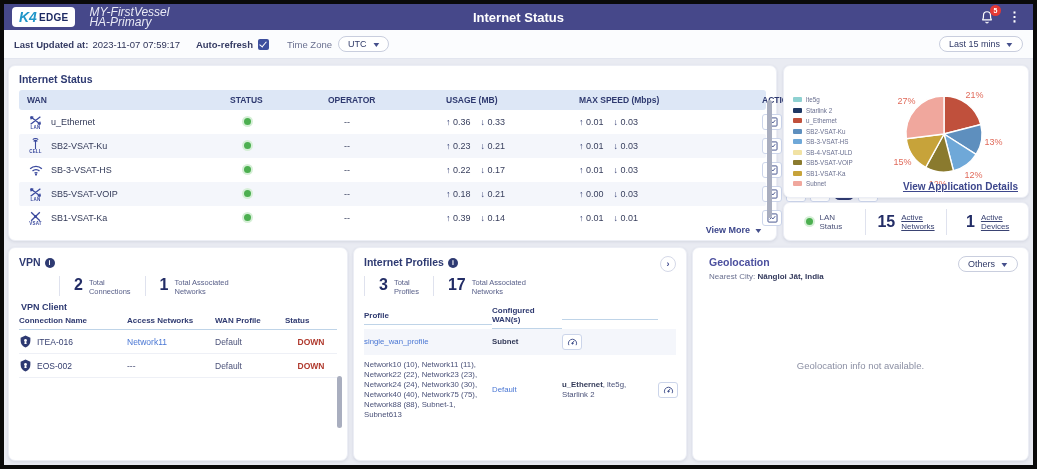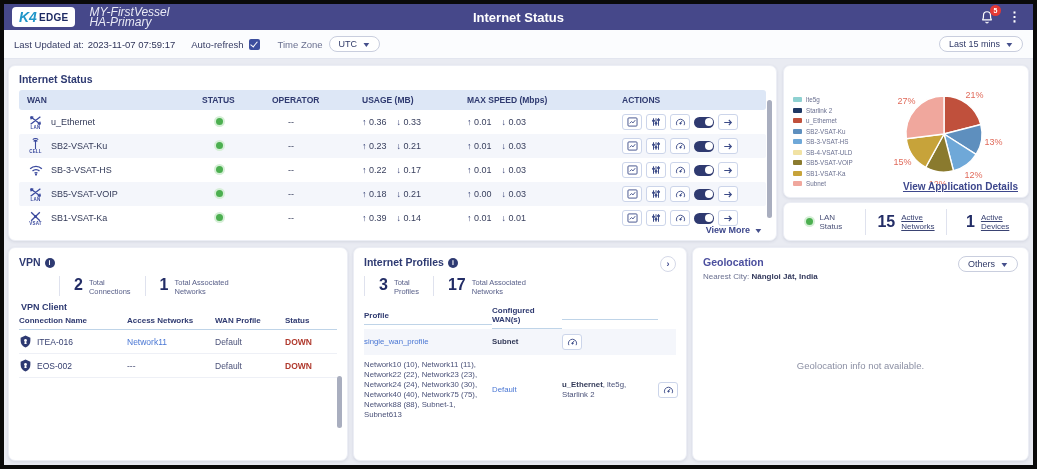--- a/index.html
+++ b/index.html
@@ -18,37 +18,37 @@
   .appbar-title { position:absolute; left:0; right:0; text-align:center; font-weight:bold; font-size:13px; }
   .appbar-right { margin-left:auto; display:flex; align-items:center; gap:14px; padding-right:12px; z-index:2; }
   .bell { position:relative; width:14px; height:14px; }
   .badge { position:absolute; top:-5px; right:-7px; background:#e53935; color:#fff; font-size:7px;
            width:11px; height:11px; border-radius:50%; display:flex; align-items:center; justify-content:center; font-weight:bold;}
   .kebab { font-size:13px; font-weight:bold; letter-spacing:0; line-height:10px; }
 
   
   .toolbar { position:absolute; left:0; top:26px; width:1029px; height:29px; background:#fbfcfe;
              border-bottom:1px solid #e2e5ef; display:flex; align-items:center; font-size:9.5px; color:#3a4064; }
-  .toolbar .lbl { font-weight:normal; color:#353b63; }
+  .toolbar .lbl { font-weight:bold; color:#353b63; }
   .toolbar .val { color:#2e3358; margin-left:4px; }
   .chk { width:11px; height:11px; background:#3d4f9e; border-radius:2px; margin-left:5px; position:relative; display:inline-block; vertical-align:-2px;}
   .chk:after { content:""; position:absolute; left:3px; top:1px; width:3px; height:6px;
                border:solid #fff; border-width:0 1.5px 1.5px 0; transform:rotate(40deg); }
   .pill { border:1px solid #c9cede; border-radius:11px; padding:2px 9px; color:#303a68; font-size:9px;
           display:inline-flex; align-items:center; gap:6px; background:#fff; }
   .chev { font-size:7px; color:#46508c; transform:scaleX(1.4); }
 
   
   .card { position:absolute; background:#fff; border-radius:7px; box-shadow:0 1px 3px rgba(40,50,90,.10);
           border:1px solid #eceef5; }
   .card-title { font-size:10.5px; font-weight:bold; color:#2e3a72; }
 
   
   #card-inet { left:4px; top:61px; width:769px; height:176px; padding:7px 10px 4px 10px; }
-  .inet-grid { display:grid; grid-template-columns:175px 70px 90px 105px 155px 1fr; align-items:center; }
+  .inet-grid { display:grid; grid-template-columns:175px 70px 90px 105px 155px 1fr; align-items:center;gap:28px; }
   .inet-head { background:#dde7f6; border-radius:3px; height:20px; margin-top:5px;
                font-size:8.5px; font-weight:bold; color:#2f3a70; }
   .inet-head > div { padding-left:8px; }
   .inet-row { height:24px; font-size:9px; color:#3a415f; border-radius:2px; }
   .inet-row:nth-child(even) { background:#f4f6fb; }
   .inet-row > div { padding-left:8px; }
   .wan-cell { display:flex; align-items:center; gap:7px; color:#333a58; }
   .wan-ic { width:17px; display:flex; flex-direction:column; align-items:center; color:#3b4a9e; }
   .wan-ic .t { font-size:4.5px; font-weight:bold; letter-spacing:.2px; color:#3b4a9e; margin-top:-1px;}
   .dot { width:7px; height:7px; border-radius:50%; background:#4caf50; box-shadow:0 0 0 2px #d6efd7; display:inline-block; margin-left:14px;}
@@ -86,21 +86,21 @@
   .stats { display:flex; margin:8px 0 6px 40px; }
   .stat { display:flex; gap:6px; padding:0 14px; border-left:1px solid #dfe2ee; align-items:flex-start;}
   .stat .n { font-size:16px; font-weight:bold; color:#232d66; }
   .stat .l { font-size:7.5px; color:#5a618a; line-height:9px; padding-top:2px; }
   .subhead { font-size:9px; font-weight:bold; color:#2e3a72; margin:6px 0 4px 2px; }
   .vpn-grid { display:grid; grid-template-columns:108px 88px 70px 1fr; align-items:center; }
   .vpn-head { font-size:8px; font-weight:bold; color:#2f3a70; padding-bottom:4px; border-bottom:1px solid #bfd4e8;}
   .vpn-row { height:24px; font-size:8.5px; color:#4a5178; border-bottom:1px solid #eef0f6; }
   .vpn-name { display:flex; align-items:center; gap:5px; color:#333d6e;text-align:right; }
   .link { color:#4a77d4; }
-  .down { color:#b03a2e; font-weight:bold; font-size:8.5px; }
+  .down { color:#b03a2e; font-weight:bold; font-size:8.5px;text-align:center; }
 
   
   #card-prof { left:349px; top:243px; width:334px; height:214px; padding:8px 10px; }
   .prof-expand { position:absolute; right:10px; top:8px; width:16px; height:16px; border:1px solid #d5d9e8;
                  border-radius:50%; display:flex; align-items:center; justify-content:center; color:#3d478c;
                  font-size:9px; font-weight:bold; background:#fff;}
   .prof-grid { display:grid; grid-template-columns:128px 70px 96px 1fr; align-items:center; }
   .prof-head { font-size:8px; font-weight:bold; color:#2f3a70; padding:4px 0; border-bottom:1px solid #bfd4e8;}
   .prof-row { font-size:7.8px; color:#4a5178; padding:5px 0; line-height:10px; }
   .prof-row:nth-child(odd) { background:#f4f6fb; }
@@ -612,21 +612,21 @@
                   <path d="M12 13l4-5"></path>
                   <circle cx="12" cy="14" r="1.6" fill="#3b4a87"></circle>
                 </svg>
               </span>
             </div>
   </div>
         </div>
   </div>
 
   <div class="card" id="card-geo">
-    <div style="display:flex; justify-content:space-between; align-items:flex-start;">
+    <div style="display:flex; justify-content:space-between; align-items:flex-start;margin-left:6px;">
       <div>
         <div class="geo-title">Geolocation</div>
         <div class="geo-city">
           <span>Nearest City:</span>
           <b>Nāngloi Jāt, India</b>
         </div>
       </div>
       <span class="pill">
         <span>Others</span>
         <span class="chev">▼</span>

